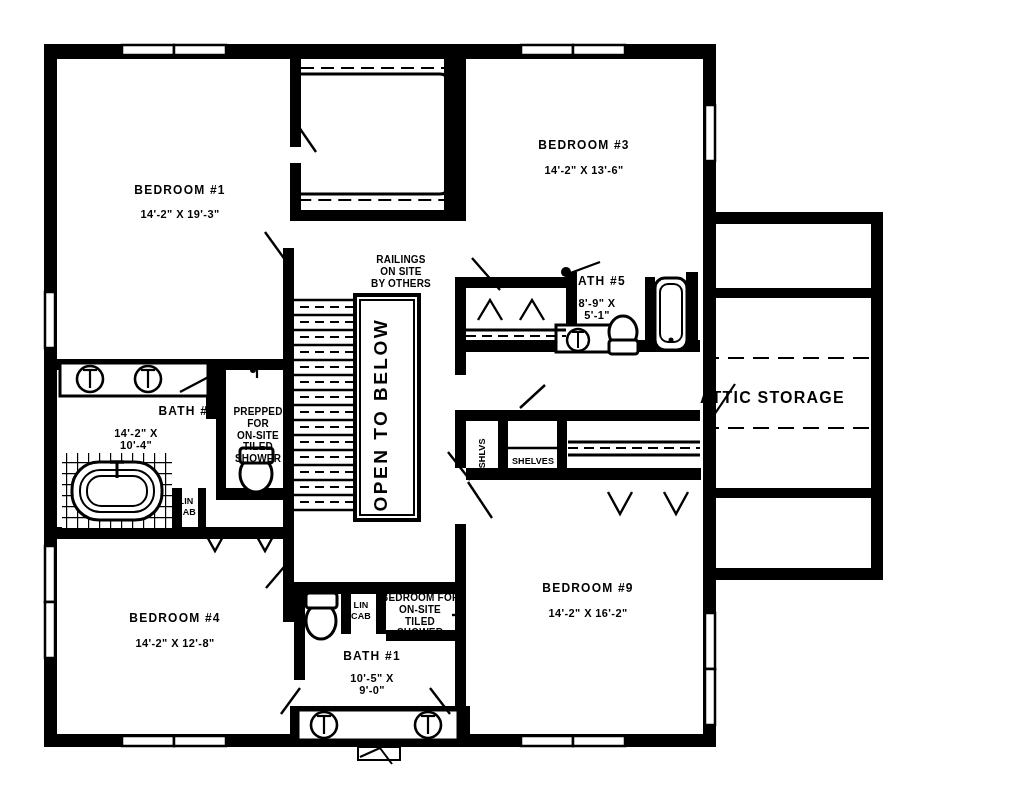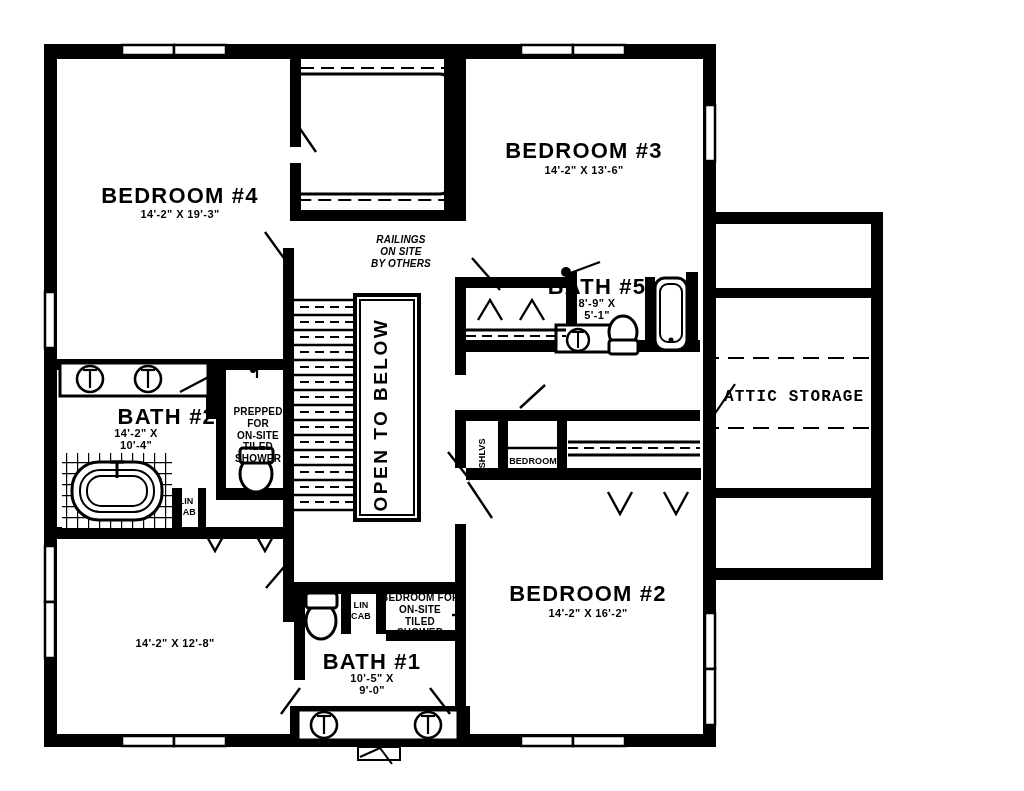--- a/index.html
+++ b/index.html
@@ -29,21 +29,21 @@
     position: absolute;
     color: #000;
     font-family: "Liberation Sans", sans-serif;
     font-weight: bold;
     text-align: center;
     line-height: 1.12;
     white-space: pre;
     letter-spacing: 0.3px;
   }
   .room-name {
-    font-size: 22px;
+    font-size: 12px;
     letter-spacing: 1.2px;
   }
   .room-dim {
     font-size: 11px;
     letter-spacing: 0.4px;
   }
   .note-sm {
     font-size: 10px;
     letter-spacing: 0.2px;
     line-height: 1.18;
@@ -367,65 +367,66 @@
 
       <line x1="452" y1="615" x2="460" y2="615"></line>
       <circle cx="458" cy="615" r="3" fill="#000" stroke="none"></circle>
     </g>
 
     <g stroke="#000" stroke-width="2.2" fill="none">
       <line x1="257" y1="370" x2="257" y2="378"></line>
     </g>
   </svg>
 
-  <div class="lbl room-name" style="left:80px; top:184px; width:200px;">BEDROOM #4</div>
+  <div class="lbl room-name" style="left:80px; top:184px; width:200px;">BEDROOM #1</div>
   <div class="lbl room-dim" style="left:80px; top:208px; width:200px;">14'-2" X 19'-3"</div>
 
   <div class="lbl room-name" style="left:484px; top:139px; width:200px;">BEDROOM #3</div>
   <div class="lbl room-dim" style="left:484px; top:164px; width:200px;">14'-2" X 13'-6"</div>
 
+  <div class="lbl room-name" style="left:75px; top:612px; width:200px;">BEDROOM #4</div>
   <div class="lbl room-dim" style="left:75px; top:637px; width:200px;">14'-2" X 12'-8"</div>
 
-  <div class="lbl room-name" style="left:488px; top:582px; width:200px;">BEDROOM #2</div>
+  <div class="lbl room-name" style="left:488px; top:582px; width:200px;">BEDROOM #9</div>
   <div class="lbl room-dim" style="left:488px; top:607px; width:200px;">14'-2" X 16'-2"</div>
 
   <div class="lbl room-name" style="left:56px; top:405px; width:160px;text-align:right;">BATH #2</div>
   <div class="lbl room-dim" style="left:56px; top:427px; width:160px;">14'-2" X
 10'-4"</div>
 
   <div class="lbl room-name" style="left:527px; top:275px; width:140px;">BATH #5</div>
   <div class="lbl room-dim" style="left:527px; top:297px; width:140px;">8'-9" X
 5'-1"</div>
 
   <div class="lbl room-name" style="left:302px; top:650px; width:140px;text-align:center;">BATH #1</div>
   <div class="lbl room-dim" style="left:302px; top:672px; width:140px;">10'-5" X
 9'-0"</div>
 
-  <div class="lbl note-sm" style="left:341px; top:234px; width:120px;font-style:italic;">RAILINGS
+  <div class="lbl note-sm" style="left:341px; top:254px; width:120px;">RAILINGS
 ON SITE
 BY OTHERS</div>
 
   <div class="lbl open-below rot90" style="left:281px; top:404px; width:200px;">OPEN TO BELOW</div>
 
-  <div class="lbl attic-lbl" style="left:724px; top:389px; width:180px; text-align:left;font-family:Liberation Mono, monospace;">ATTIC STORAGE</div>
+  <div class="lbl attic-lbl" style="left:700px; top:389px; width:180px; text-align:left;">ATTIC STORAGE</div>
 
   <div class="lbl note-sm" style="left:227px; top:377px; width:62px;margin-top:29px;">PREPPED
 FOR
 ON-SITE
 TILED
 SHOWER</div>
 
   <div class="lbl note-sm" style="left:381px; top:592px; width:78px;">BEDROOM FOR
 ON-SITE
 TILED
 SHOWER</div>
 
   <div class="lbl note-xs" style="left:171px; top:496px; width:30px;">LIN
 CAB</div>
 
   <div class="lbl note-xs" style="left:346px; top:600px; width:30px;">LIN
 CAB</div>
 
-  <div class="lbl note-xs" style="left:508px; top:456px; width:50px;">BEDROOM</div>
+  <div class="lbl note-xs" style="left:508px; top:456px; width:50px;">SHELVES</div>
 
   <div class="lbl note-xs rot90" style="left:457px; top:448px; width:50px;">SHLVS</div>
 
 </div>
 
 </body></html>

